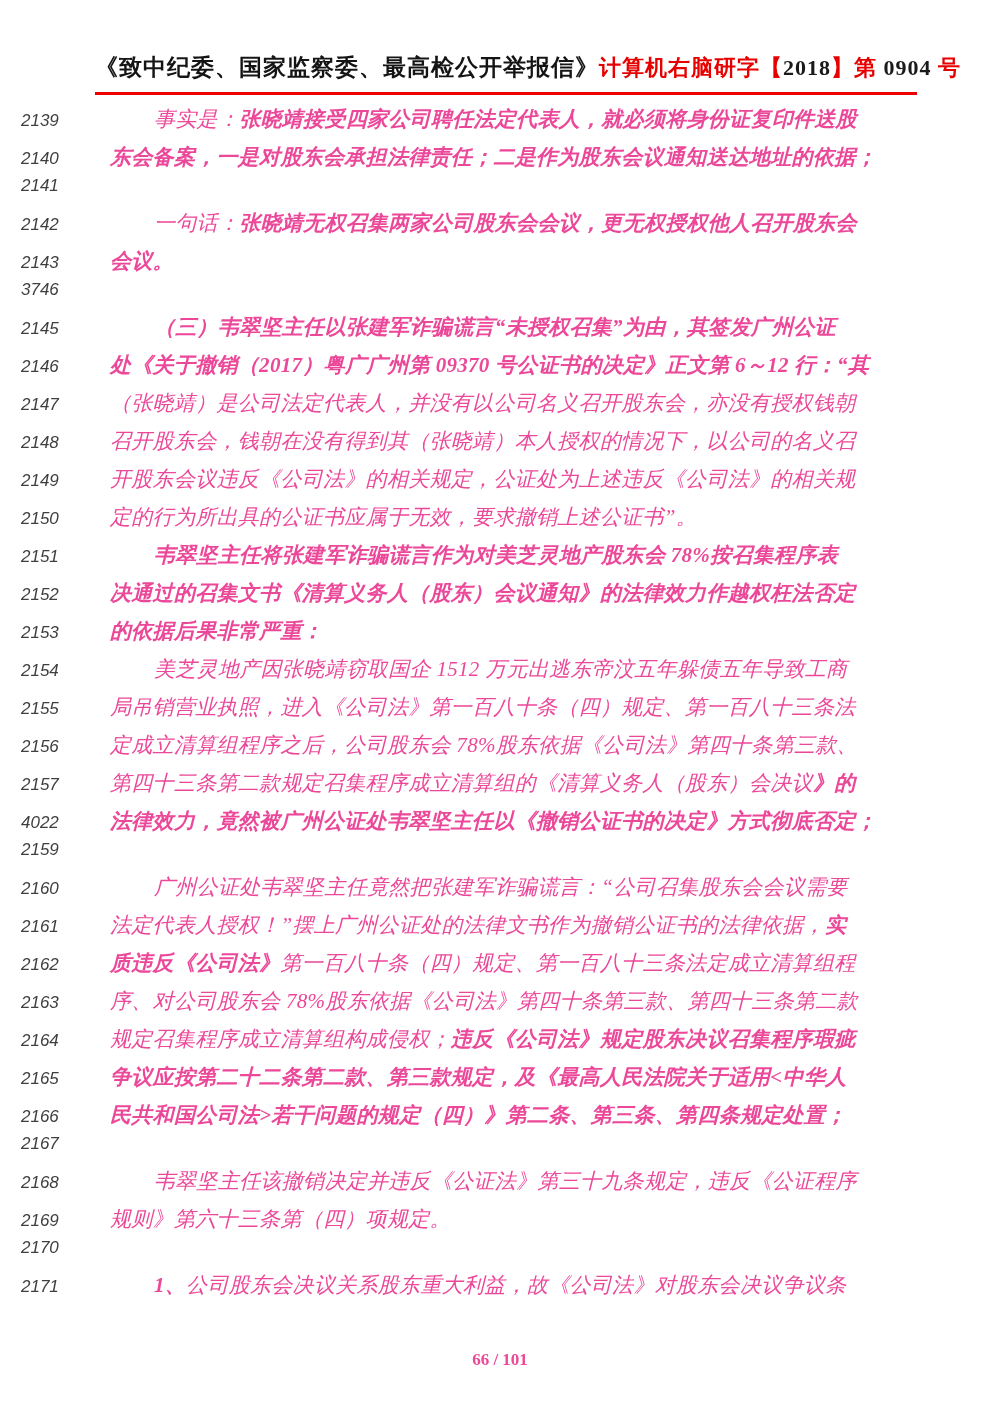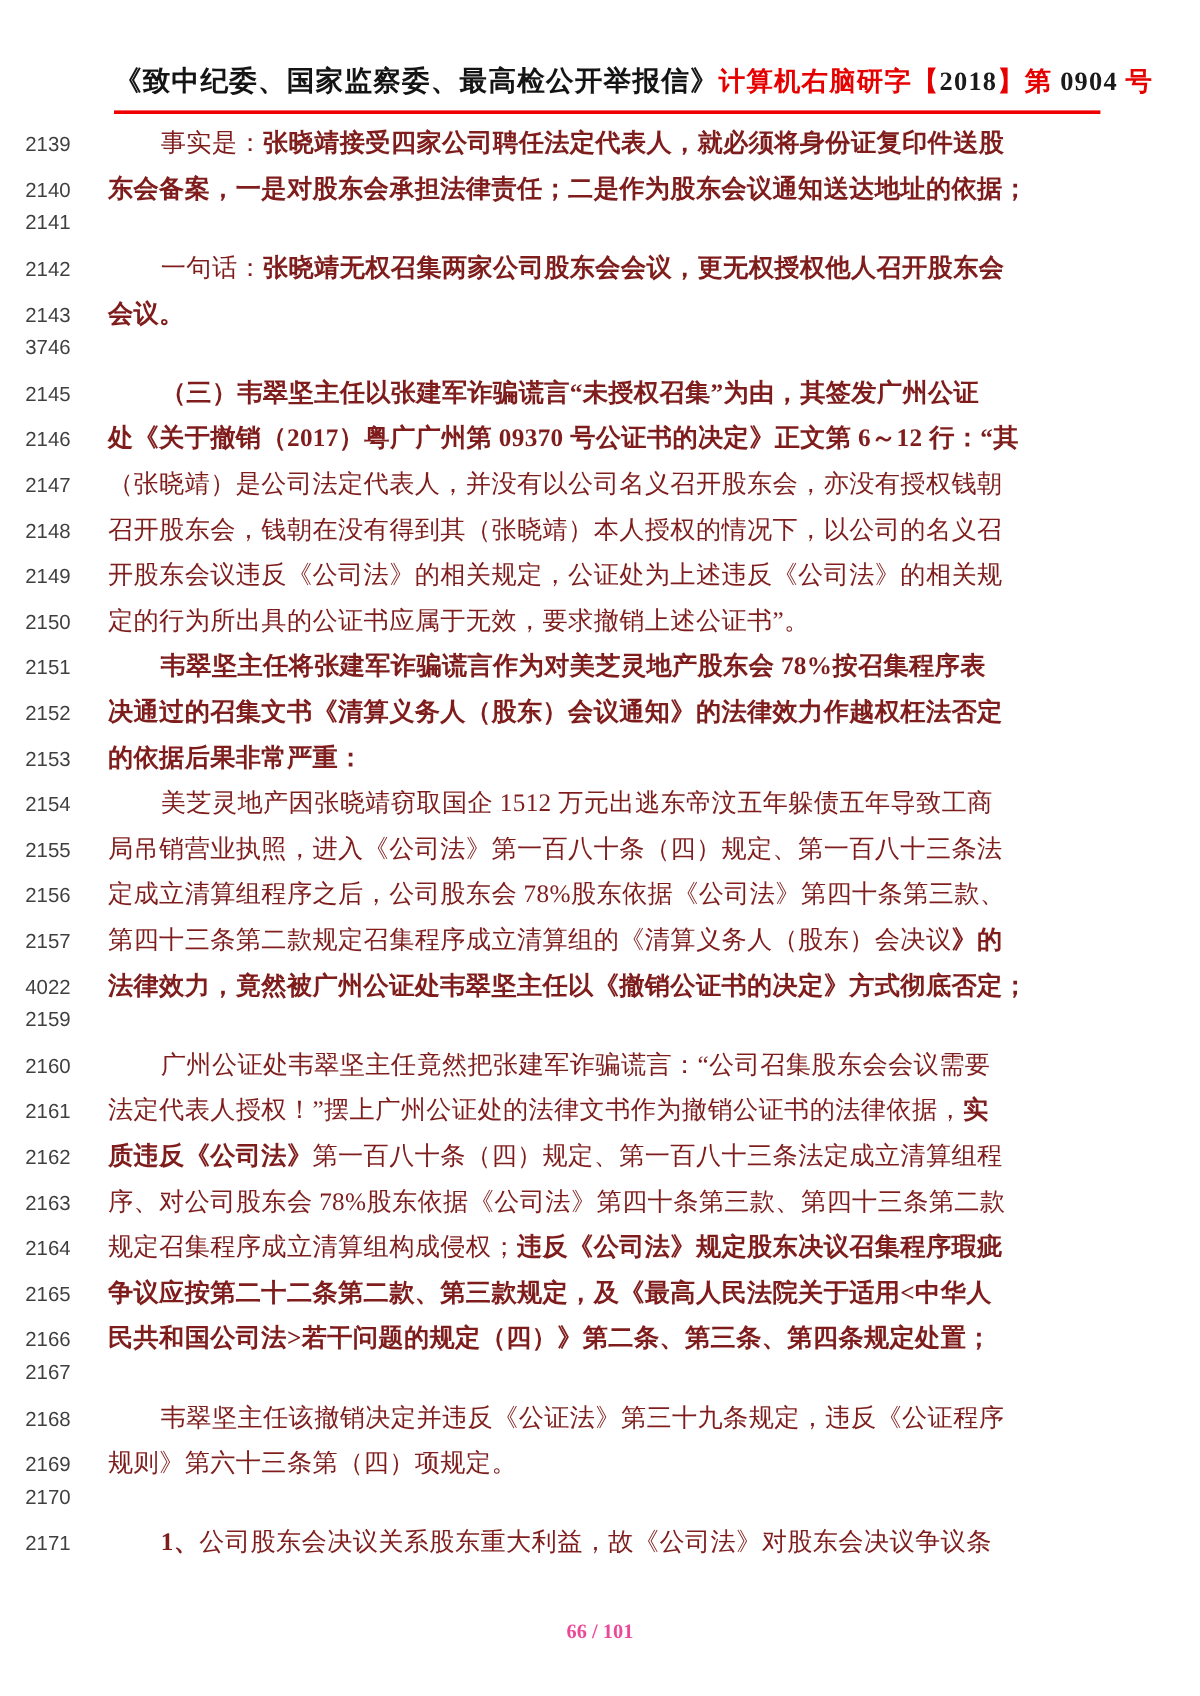--- a/index.html
+++ b/index.html
@@ -4,28 +4,28 @@
 <style>
   html,body{margin:0;padding:0;background:#ffffff;}
   .page{position:relative;width:1000px;height:1413px;background:#ffffff;overflow:hidden;
         font-family:"Liberation Serif","DejaVu Serif",serif;}
   .header{position:absolute;top:52px;left:95px;right:83px;display:flex;
           justify-content:space-between;align-items:flex-end;
           border-bottom:3px solid #ee0000;padding-bottom:9px;}
   .title{font-weight:bold;font-size:23px;color:#141414;letter-spacing:1px;white-space:nowrap;}
   .docno{font-weight:bold;font-size:22px;color:#e60000;letter-spacing:1px;white-space:nowrap;}
   .docno .num{color:#1a1a1a;}
-  .content{position:absolute;top:100px;left:0;right:0;}
+  .content{position:absolute;top:100px;left:0;right:0;font-style:italic;}
   .row{display:flex;align-items:baseline;height:38px;}
   .row.blank{height:28px;}
   .ln{flex:none;width:90px;box-sizing:border-box;padding-left:21px;
       font-family:"Liberation Sans","DejaVu Sans",sans-serif;
       font-size:17px;color:#3f3f3f;}
-  .lt{flex:1;padding-right:85px;font-size:21px;line-height:38px;color:#7f1d1d;
-      letter-spacing:0.3px;white-space:nowrap;}
+  .lt{flex:1;padding-right:85px;font-size:21px;line-height:38px;color:#ec4899;
+      letter-spacing:0.3px;white-space:nowrap;margin-left:20px;}
   .lt.indent{padding-left:44px;}
   .b{font-weight:bold;}
   .r{font-weight:normal;}
   .footer{position:absolute;top:1350px;left:0;width:1000px;text-align:center;
           font-weight:bold;font-size:17px;color:#ec4899;}
 </style>
 </head>
 <body>
 
 <div class="page">

